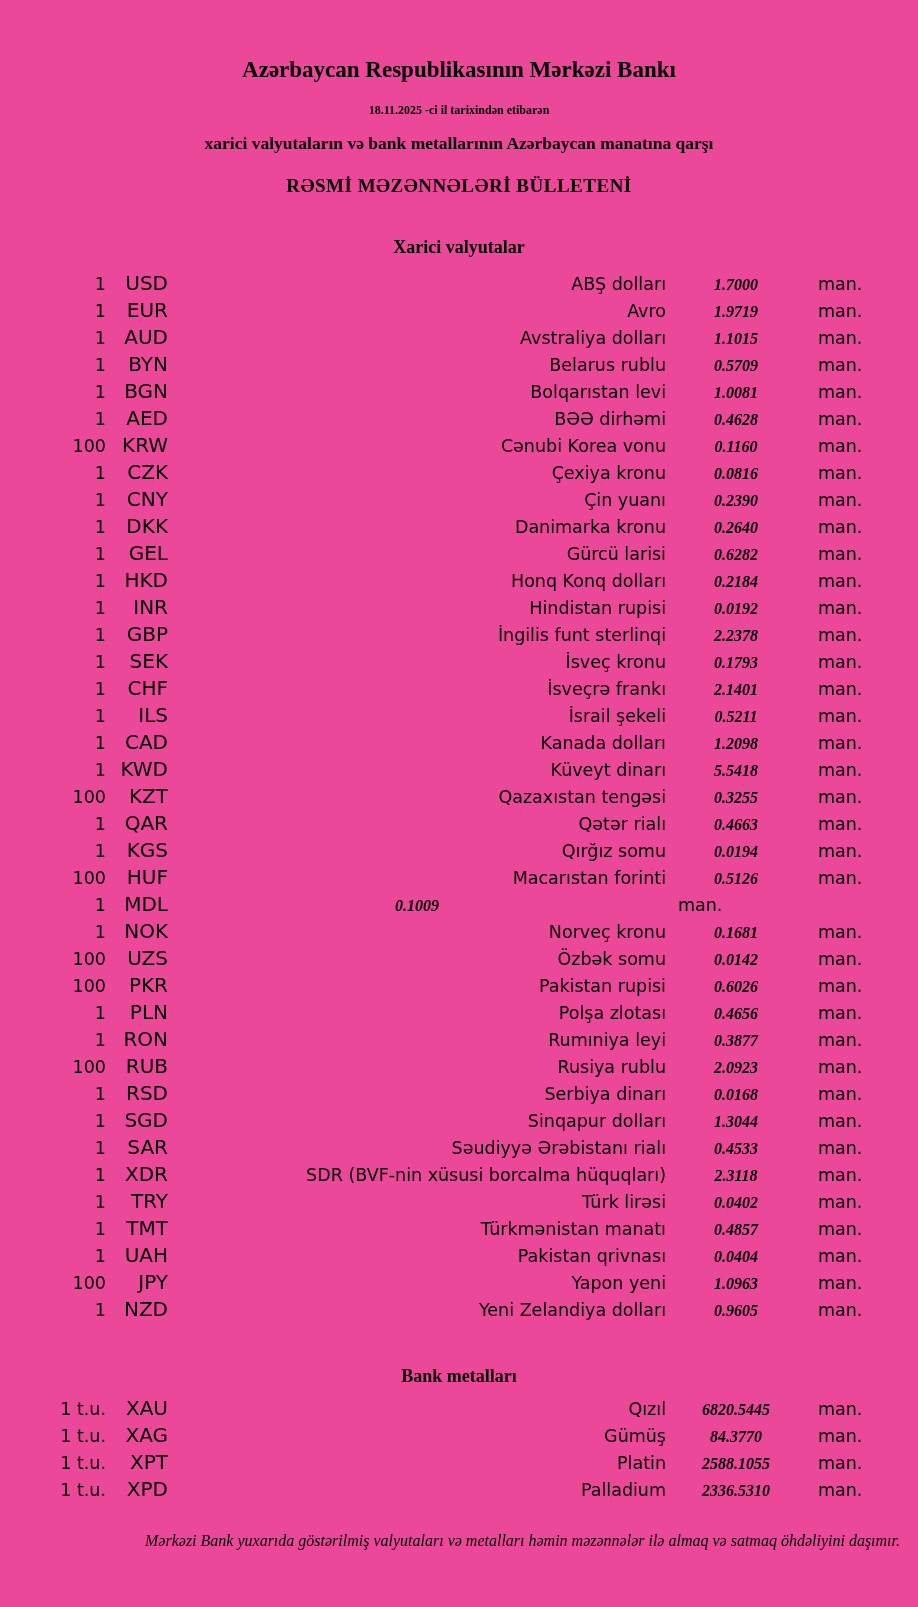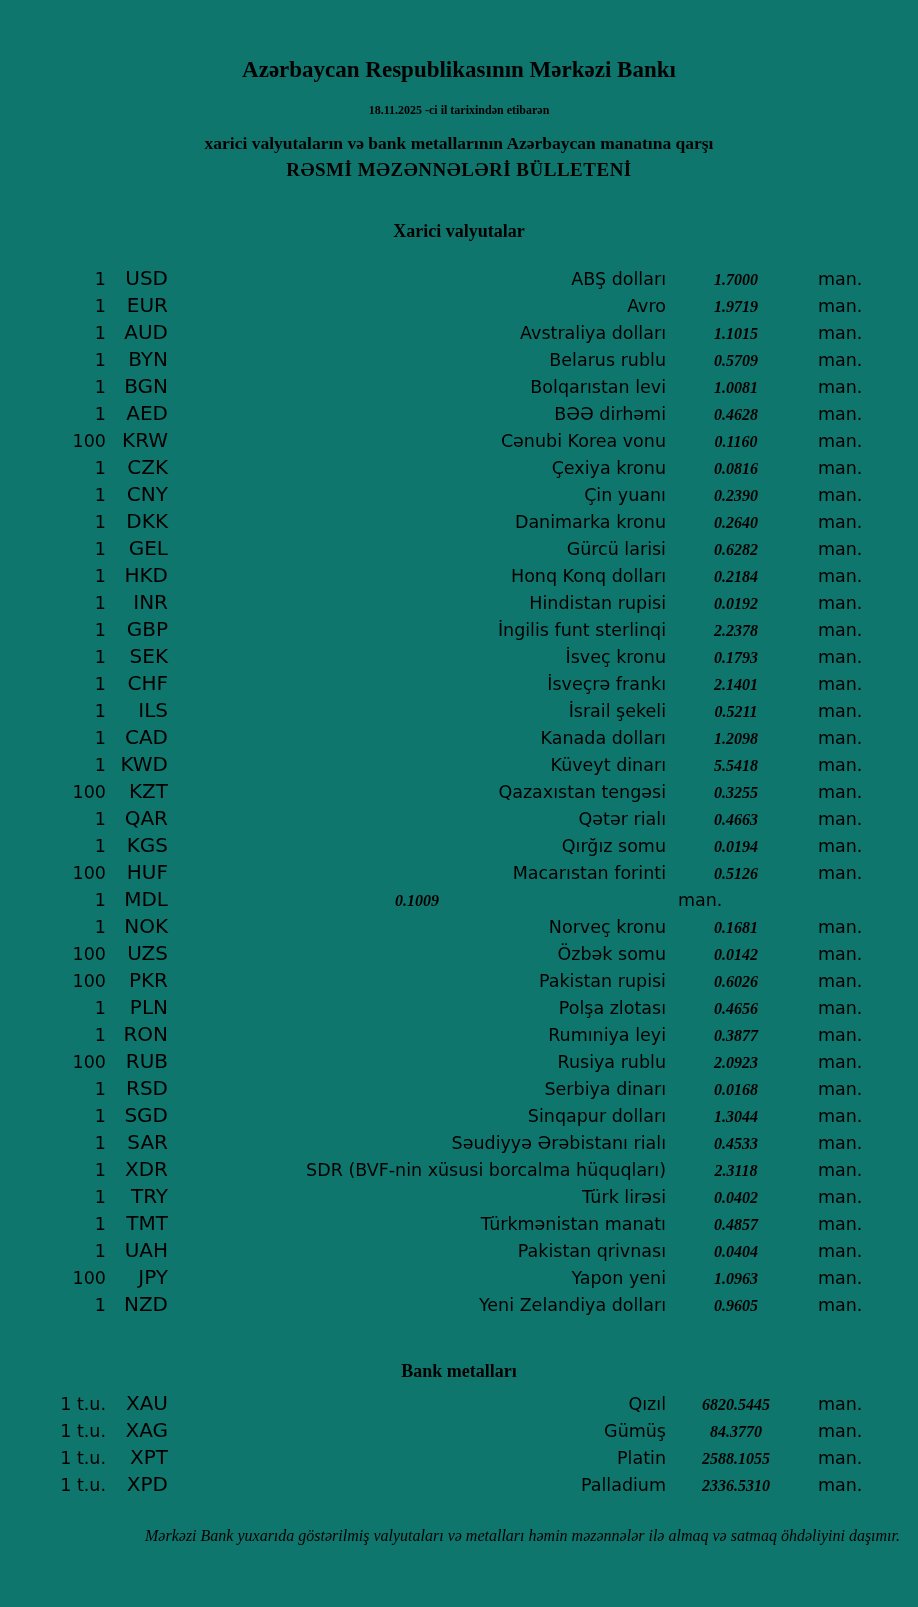--- a/index.html
+++ b/index.html
@@ -5,21 +5,21 @@
   * { margin: 0; padding: 0; box-sizing: border-box; }
   html, body { background: #ffffff; }
   body {
     width: 918px;
     color: #000000;
     font-family: "DejaVu Sans", "Liberation Sans", sans-serif;
   }
   .page {
     width: 918px;
     min-height: 1607px;
-    background: #0f766e;
+    background: #ec4899;
     padding-top: 56px;
     position: relative;
   }
   
   .hdr { text-align: center; font-family: "Liberation Serif", "DejaVu Serif", serif; }
   .hdr .bank-name {
     font-size: 23px;
     font-weight: bold;
     line-height: 28px;
   }
@@ -29,35 +29,35 @@
     font-weight: bold;
     line-height: 20px;
   }
   .hdr .subtitle {
     margin-top: 12px;
     font-size: 17.5px;
     font-weight: bold;
     line-height: 22px;
   }
   .hdr .bulletin-title {
-    margin-top: 4px;
+    margin-top: 20px;
     font-size: 19px;
     font-weight: bold;
     letter-spacing: 0.5px;
     line-height: 24px;
   }
   
   .section-heading {
     text-align: center;
     font-family: "Liberation Serif", "DejaVu Serif", serif;
     font-size: 18px;
     font-weight: bold;
     line-height: 22px;
   }
-  .currencies .section-heading { margin-top: 38px; margin-bottom: 23px; }
+  .currencies .section-heading { margin-top: 38px; margin-bottom: 12px; }
   .metals .section-heading     { margin-top: 42px; margin-bottom: 8px; }
   
   .rate-table { width: 866px; }
   .rate-row {
     display: grid;
     grid-template-columns: 106px 62px 1fr 140px 60px;
     align-items: baseline;
     height: 27px;
     line-height: 27px;
   }

